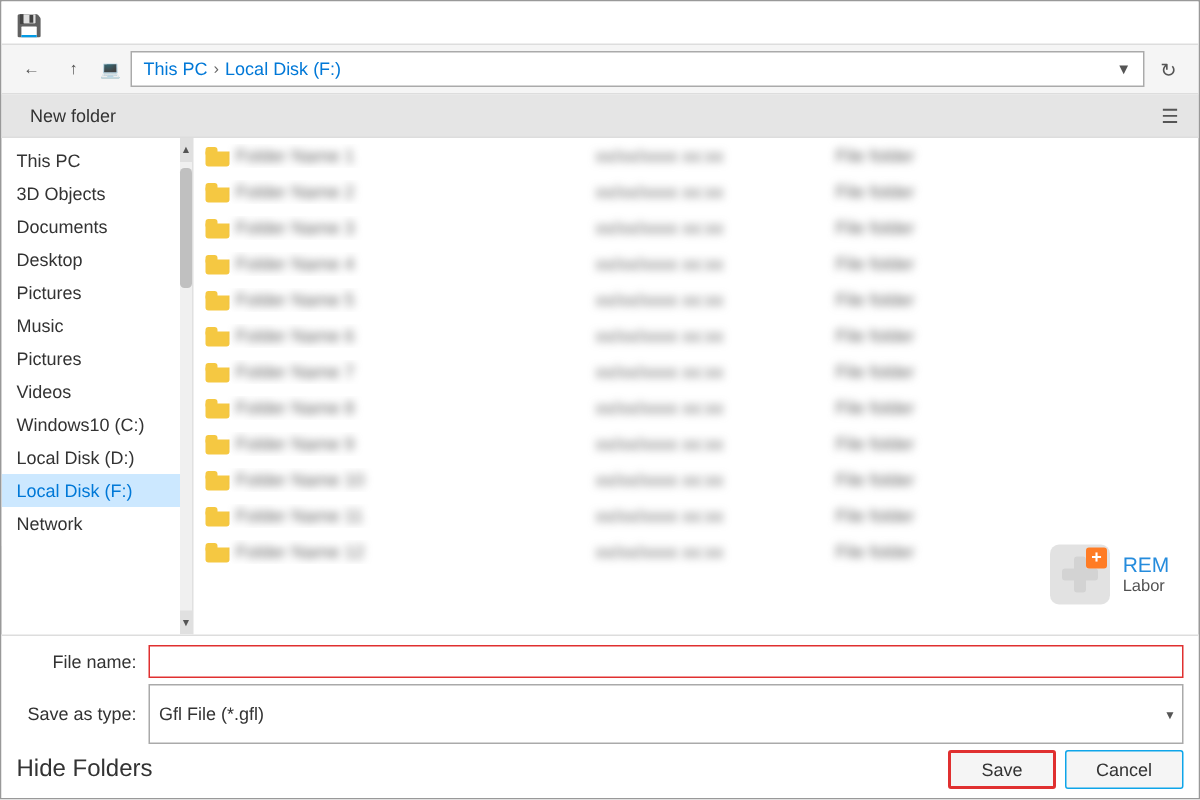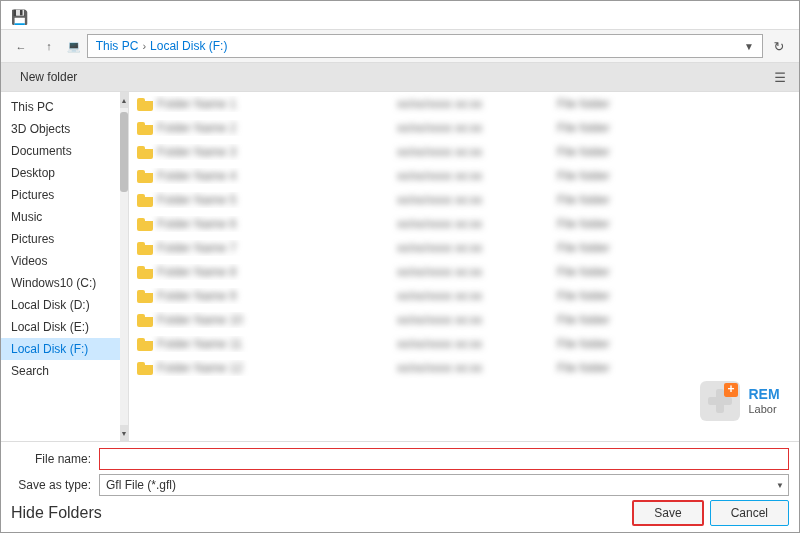--- a/index.html
+++ b/index.html
@@ -294,21 +294,21 @@
       flex: 1;
       height: 22px;
       border: 1px solid #e03030;
       padding: 0 6px;
       font-size: 12px;
       background: #fff;
       outline: none;
     }
     .bottom-select-container {
       flex: 1;
-      height: 22px;
+      height: 40px;
       border: 1px solid #aaa;
       background: #fff;
       display: flex;
       align-items: center;
       padding: 0 6px;
       font-size: 12px;
       color: #333;
       position: relative;
     }
     .select-arrow {
@@ -388,23 +388,22 @@
         <div class="sidebar-item">This PC</div>
         <div class="sidebar-item">3D Objects</div>
         <div class="sidebar-item">Documents</div>
         <div class="sidebar-item">Desktop</div>
         <div class="sidebar-item">Pictures</div>
         <div class="sidebar-item">Music</div>
         <div class="sidebar-item">Pictures</div>
         <div class="sidebar-item">Videos</div>
         <div class="sidebar-item">Windows10 (C:)</div>
         <div class="sidebar-item">Local Disk (D:)</div>
-        <div class="sidebar-item">Local Disk (E:)</div>
         <div class="sidebar-item active">Local Disk (F:)</div>
-        <div class="sidebar-item">Search</div>
+        <div class="sidebar-item">Network</div>
       </div>
       <div class="scrollbar-track">
         <div class="scroll-arrow top">▲</div>
         <div class="scrollbar-thumb"></div>
         <div class="scroll-arrow bottom">▼</div>
       </div>
     </div>
 
     <div class="file-area">
 
@@ -527,21 +526,21 @@
             
             <svg width="44" height="44" viewBox="0 0 44 44">
               <rect x="2" y="2" width="40" height="40" rx="6" fill="#d0d0d0" opacity="0.7"></rect>
               <rect x="10" y="18" width="24" height="8" rx="2" fill="#cccccc"></rect>
               <rect x="18" y="10" width="8" height="24" rx="2" fill="#cccccc"></rect>
               <rect x="26" y="4" width="14" height="14" rx="2" fill="#ff6600"></rect>
               <text x="33" y="14" text-anchor="middle" font-size="12" font-weight="bold" fill="#fff">+</text>
             </svg>
           </div>
           <div style="line-height:1.1;">
-            <div style="font-size:14px;font-weight:bold;color:#0078d7;">REM</div>
+            <div style="font-size:14px;font-weight:normal;color:#0078d7;">REM</div>
             <div style="font-size:11px;color:#333;">Labor</div>
           </div>
         </div>
       </div>
     </div>
   </div>
 
   <div class="bottom-section">
 
     <div class="bottom-row">

